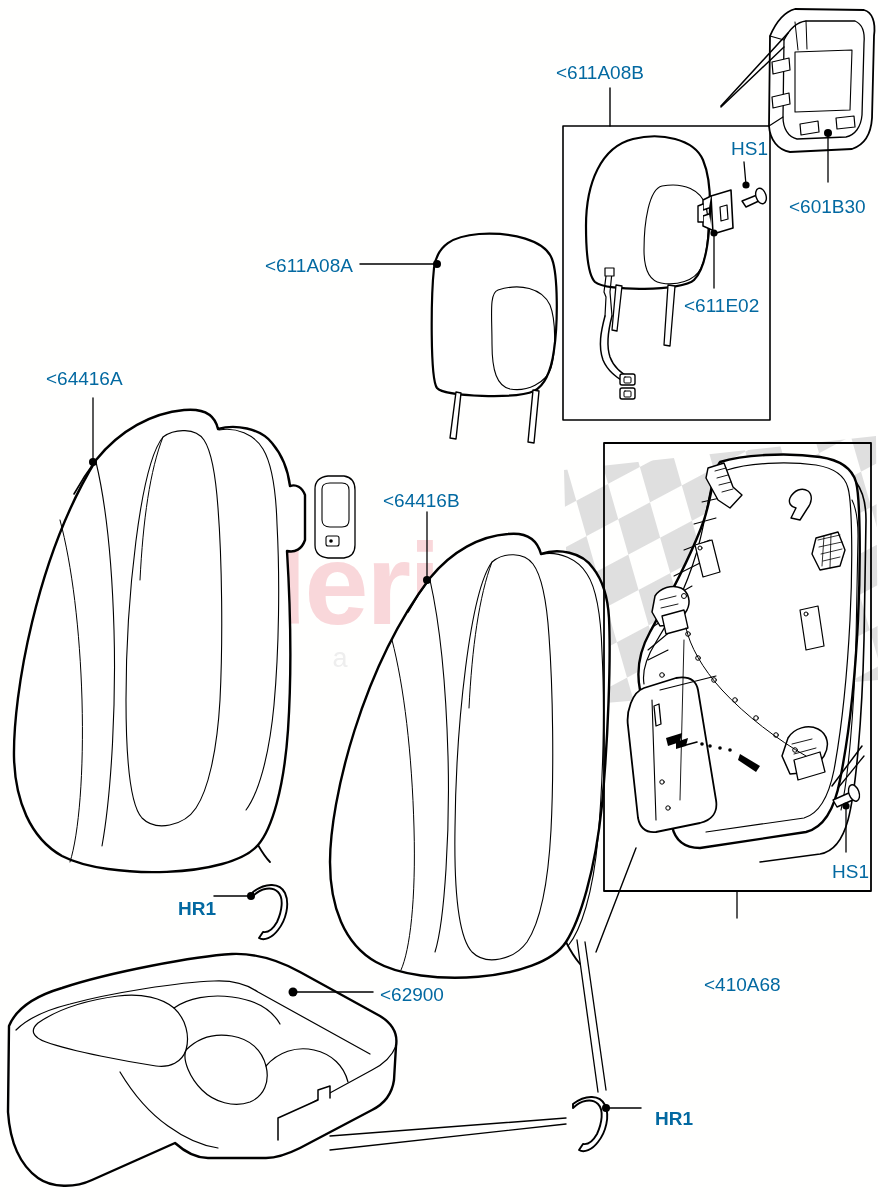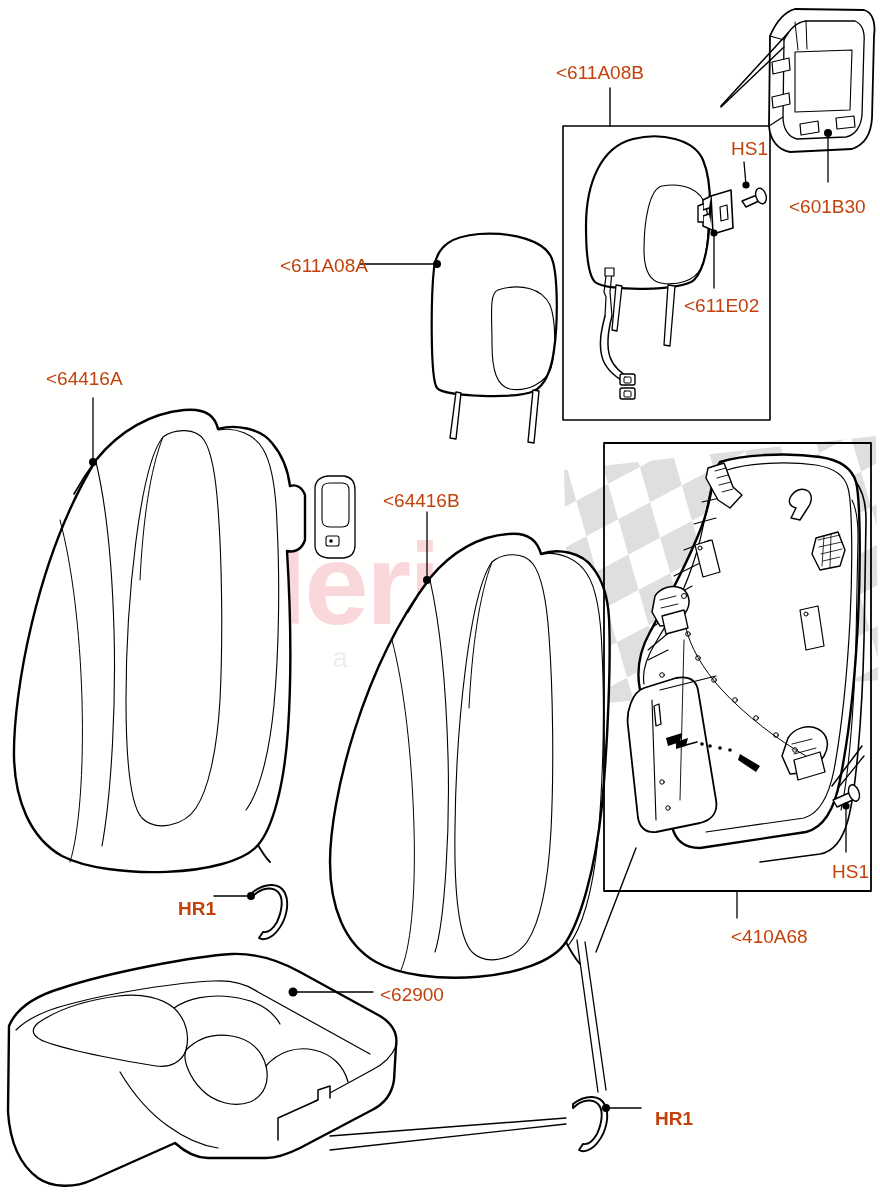--- a/index.html
+++ b/index.html
@@ -3,21 +3,21 @@
 <meta charset="utf-8">
 <style>
   html,body{margin:0;padding:0;background:#ffffff;}
   body{font-family:"Liberation Sans",sans-serif;}
   #page{
     position:relative;width:880px;height:1200px;overflow:hidden;
     background:#fffffe;
   }
   svg.layer{position:absolute;left:0;top:0;width:880px;height:1200px;}
   .lbl{
-    position:absolute;color:#c2410c;font-family:"Liberation Sans",sans-serif;
+    position:absolute;color:#0369a1;font-family:"Liberation Sans",sans-serif;
     font-size:19px;font-weight:400;white-space:nowrap;letter-spacing:0px;
   }
   .wm-scuderia{
     position:absolute;left:44px;top:527px;
     font-family:"Liberation Sans",sans-serif;
     font-size:115px;font-weight:700;color:#f9d7da;
     letter-spacing:-2px;line-height:1;user-select:none;
   }
   .wm-sub{
     position:absolute;left:50px;top:645px;
@@ -353,22 +353,22 @@
 
       <path d="M596,952 L636,848" stroke-width="1.4"></path>
 
     </g>
   </svg>
 
   <div class="lbl" style="left:556px;top:62px;">&lt;611A08B</div>
   <div class="lbl" style="left:731px;top:138px;">HS1</div>
   <div class="lbl" style="left:789px;top:196px;">&lt;601B30</div>
   <div class="lbl" style="left:684px;top:295px;">&lt;611E02</div>
-  <div class="lbl" style="left:280px;top:255px;text-align:center;">&lt;611A08A</div>
+  <div class="lbl" style="left:265px;top:255px;text-align:center;">&lt;611A08A</div>
   <div class="lbl" style="left:46px;top:368px;">&lt;64416A</div>
   <div class="lbl" style="left:383px;top:490px;">&lt;64416B</div>
   <div class="lbl" style="left:178px;top:898px;font-weight:700;">HR1</div>
   <div class="lbl" style="left:380px;top:984px;">&lt;62900</div>
   <div class="lbl" style="left:832px;top:861px;">HS1</div>
-  <div class="lbl" style="left:704px;top:926px;margin-left:27px;">&lt;410A68</div>
+  <div class="lbl" style="left:704px;top:974px;">&lt;410A68</div>
   <div class="lbl" style="left:655px;top:1108px;font-weight:700;">HR1</div>
 
 </div>
 
 </body></html>

